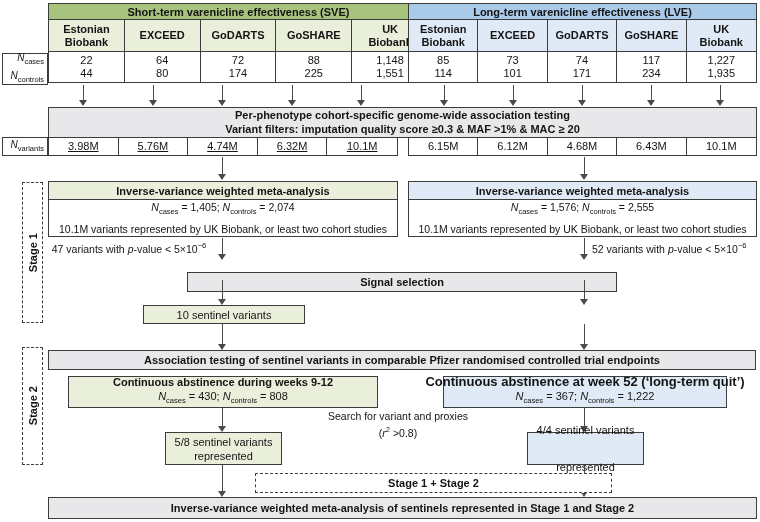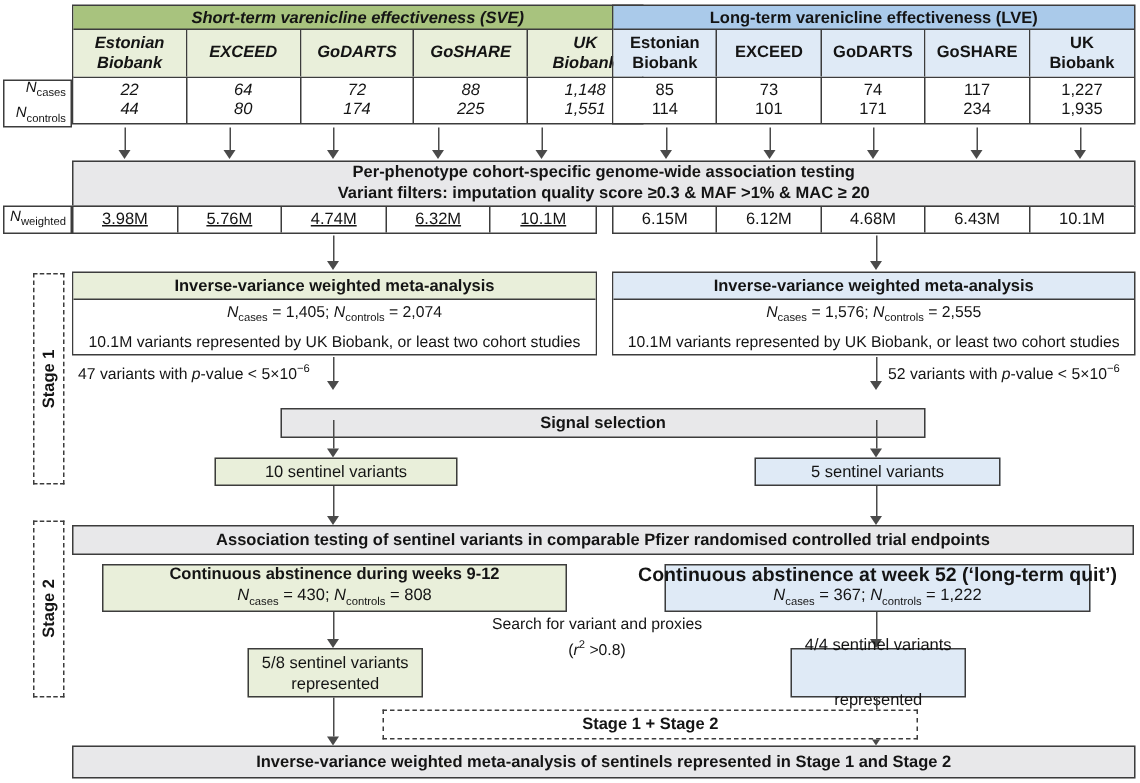--- a/index.html
+++ b/index.html
@@ -27,21 +27,21 @@
   .vlabel{writing-mode:vertical-rl;transform:rotate(180deg);font-weight:bold;font-size:11px;}
   .rlab{display:flex;flex-direction:column;align-items:flex-end;justify-content:center;
         padding-right:3px;font-size:10px;line-height:14px;}
   .small{font-size:10.5px;}
 </style>
 </head>
 <body>
 
 <div class="canvas">
 
-  <div class="abs bx" style="left:48px;top:3px;width:381px;font-style:italic;">
+  <div class="abs bx" style="left:48px;top:3px;width:381px;">
     <div class="gd ctr b bb" style="height:15px;">
       <span>Short-term varenicline effectiveness (SVE)</span>
     </div>
     <div class="trow bb" style="height:31px;">
       <div class="gl">
           <span class="pre b">Estonian
 Biobank</span>
         </div>
       <div class="gl">
           <span class="pre b">EXCEED</span>
@@ -143,21 +143,21 @@
   <div class="arrow" style="left:582px;top:85px;height:15px;"></div>
   <div class="arrow" style="left:651px;top:85px;height:15px;"></div>
   <div class="arrow" style="left:720px;top:85px;height:15px;"></div>
 
   <div class="abs bx gy ctr col" style="left:48px;top:107px;width:709px;height:31px;line-height:13.5px;">
     <div class="b">Per-phenotype cohort-specific genome-wide association testing</div>
     <div class="b">Variant filters: imputation quality score ≥0.3 &amp; MAF &gt;1% &amp; MAC ≥ 20</div>
   </div>
 
   <div class="abs bx wh rlab" style="left:2px;top:137px;width:46px;height:19px;">
-    <div><i>N</i><sub>weighted</sub></div>
+    <div><i>N</i><sub>variants</sub></div>
   </div>
   <div class="abs bx trow wh" style="left:48px;top:137px;width:350px;height:19px;text-decoration:underline;">
     <div>
         <div>3.98M</div>
       </div>
     <div>
         <div>5.76M</div>
       </div>
     <div>
         <div>4.74M</div>
@@ -207,41 +207,38 @@
   <div class="abs bx" style="left:408px;top:181px;width:349px;">
     <div class="bl ctr b bb" style="height:17px;">
       <span>Inverse-variance weighted meta-analysis</span>
     </div>
     <div class="wh ctr col" style="height:36px;line-height:16px;">
       <div class="small"><i>N</i><sub>cases</sub><span> = 1,576; </span><i>N</i><sub>controls</sub><span> = 2,555</span></div>
       <div class="small">10.1M variants represented by UK Biobank, or least two cohort studies</div>
     </div>
   </div>
 
-  <div class="abs small" style="left:52px;top:241px;width:178px;text-align:left;">
+  <div class="abs small" style="left:40px;top:241px;width:178px;text-align:center;">
     <span>47 variants with </span><i>p</i><span>-value &lt; 5×10</span><sup>−6</sup>
   </div>
   <div class="abs small" style="left:592px;top:241px;width:175px;text-align:left;">
     <span>52 variants with </span><i>p</i><span>-value &lt; 5×10</span><sup>−6</sup>
   </div>
   <div class="arrow" style="left:222px;top:238px;height:16px;"></div>
   <div class="arrow" style="left:584px;top:238px;height:16px;"></div>
 
   <div class="abs bx gy ctr b" style="left:187px;top:272px;width:430px;height:20px;">
     <span>Signal selection</span>
   </div>
 
   <div class="arrow" style="left:222px;top:280px;height:19px;"></div>
   <div class="arrow" style="left:584px;top:280px;height:19px;"></div>
 
   <div class="abs bx gl ctr" style="left:143px;top:305px;width:162px;height:19px;">
     <span>10 sentinel variants</span>
-  </div>
-  <div class="abs bx bl ctr" style="left:503px;top:305px;width:164px;height:19px;">
-    <span>5 sentinel variants</span>
   </div>
 
   <div class="arrow" style="left:222px;top:324px;height:20px;"></div>
   <div class="arrow" style="left:584px;top:324px;height:20px;"></div>
 
   <div class="abs dash ctr" style="left:22px;top:347px;width:21px;height:118px;">
     <span class="vlabel">Stage 2</span>
   </div>
 
   <div class="abs bx gy ctr b" style="left:48px;top:350px;width:708px;height:20px;">

